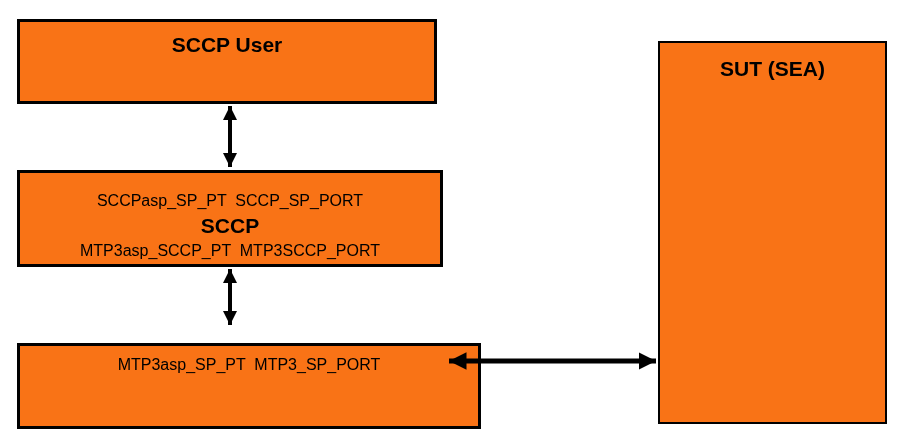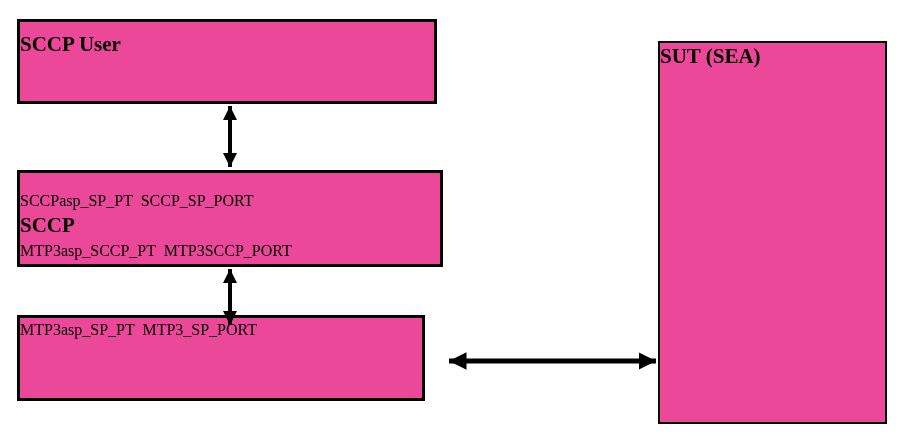--- a/index.html
+++ b/index.html
@@ -13,28 +13,27 @@
     position: relative;
     width: 920px;
     height: 447px;
     background: #ffffff;
     overflow: hidden;
   }
   .box {
     position: absolute;
     box-sizing: border-box;
     border: 3px solid #000000;
-    background: #ec4899;
-    text-align: left;
-    font-family: Liberation Serif, serif;
+    background: #f97316;
+    text-align: center;
   }
   .box-sccp-user   { left: 17px;  top: 19px;  width: 420px; height: 85px;  padding-top: 9px; }
   .box-sccp        { left: 17px;  top: 170px; width: 426px; height: 97px;  padding-top: 16px; }
-  .box-system-mtp3 { left: 17px;  top: 315px; width: 408px; height: 86px;  }
-  .box-sut         { left: 658px; top: 41px;  width: 229px; height: 383px; border-width: 2px; }
+  .box-system-mtp3 { left: 17px;  top: 343px; width: 464px; height: 86px;  padding-top: 7px; }
+  .box-sut         { left: 658px; top: 41px;  width: 229px; height: 383px; padding-top: 12px; border-width: 2px; }
   .box-title {
     font-weight: bold;
     font-size: 21px;
     line-height: 27px;
     white-space: pre;
   }
   .port-line {
     font-size: 16px;
     line-height: 23px;
     white-space: pre;

